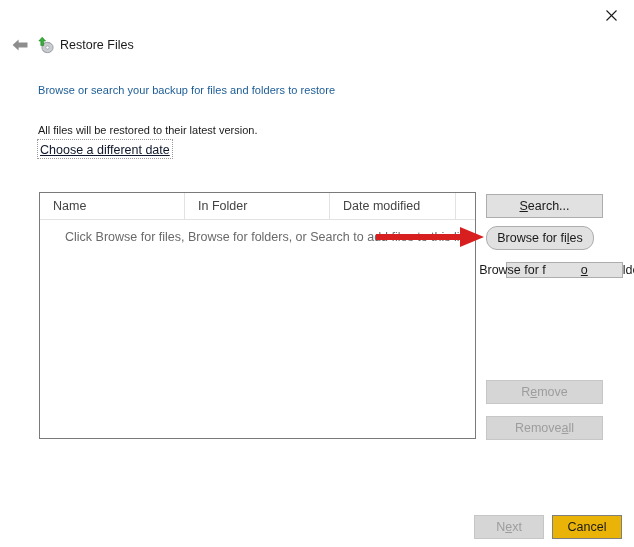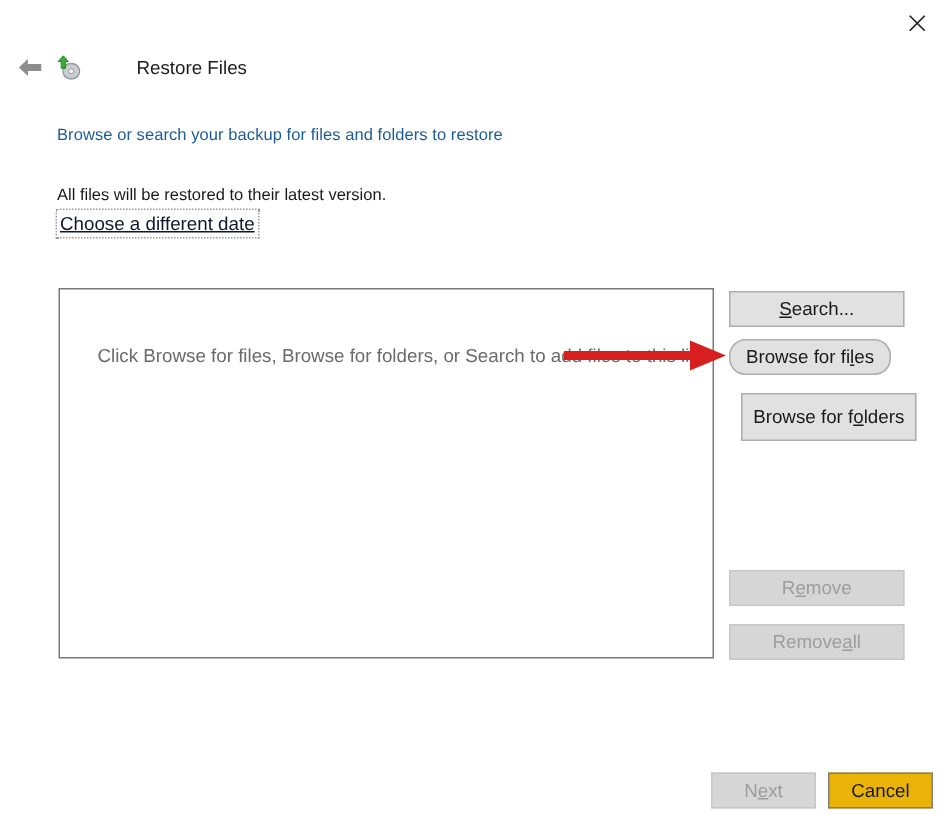--- a/index.html
+++ b/index.html
@@ -54,21 +54,20 @@
     position: absolute;
     left: 37px; top: 5px;
     width: 18px; height: 18px;
   }
   #app-title {
     position: absolute;
     left: 60px; top: 7px;
     font-size: 12.5px;
     color: #1b1b1b;
     white-space: nowrap;
-    margin-left: 31px;
   }
 
   
   #page-heading {
     position: absolute;
     left: 38px; top: 84px;
     font-size: 11px;
     color: #1b5c96;
     white-space: nowrap;
     letter-spacing: 0.05px;
@@ -159,21 +158,21 @@
   }
   .btn.disabled {
     color: #9d9d9d;
     background: #d6d6d6;
     border-color: #c6c6c6;
   }
   .btn .u { text-decoration: underline; }
 
   #btn-search          { left: 486px; top: 194px; width: 117px; height: 24px; }
   #btn-browse-files    { left: 486px; top: 226px; width: 108px; height: 24px; border-radius: 11px; }
-  #btn-browse-folders  { left: 494px; top: 262px; width: 117px; height: 32px; }
+  #btn-browse-folders  { left: 506px; top: 262px; width: 117px; height: 16px; gap: 35px; }
   #btn-remove          { left: 486px; top: 380px; width: 117px; height: 24px; }
   #btn-remove-all      { left: 486px; top: 416px; width: 117px; height: 24px; }
   #btn-next            { left: 474px; top: 515px; width: 70px;  height: 24px; }
   #btn-cancel          { left: 552px; top: 515px; width: 70px;  height: 24px;
                          background: #eab308; border: 1px solid #7f7f7f; }
 
   
   #annot-arrow {
     position: absolute;
     left: 376px; top: 224px;
@@ -220,20 +219,26 @@
 <div id="page-heading">Browse or search your backup for files and folders to restore</div>
 
 <div id="subtext">All files will be restored to their latest version.</div>
 
 <div id="date-link-wrap">
   <span id="date-link">Choose a different date</span>
 </div>
 
 <div id="filelist">
 
+  <div id="list-header">
+    <div class="col-head" id="col-name">Name</div>
+    <div class="col-head" id="col-folder">In Folder</div>
+    <div class="col-head" id="col-date">Date modified</div>
+    <div class="col-head" id="col-extra"></div>
+  </div>
 
   <div id="list-empty-msg">Click Browse for files, Browse for folders, or Search to add files to this list.</div>
 </div>
 
 <button class="btn" id="btn-search">
     <span class="u">S</span>
     <span>earch...</span>
   </button>
 
 <button class="btn" id="btn-browse-files">

